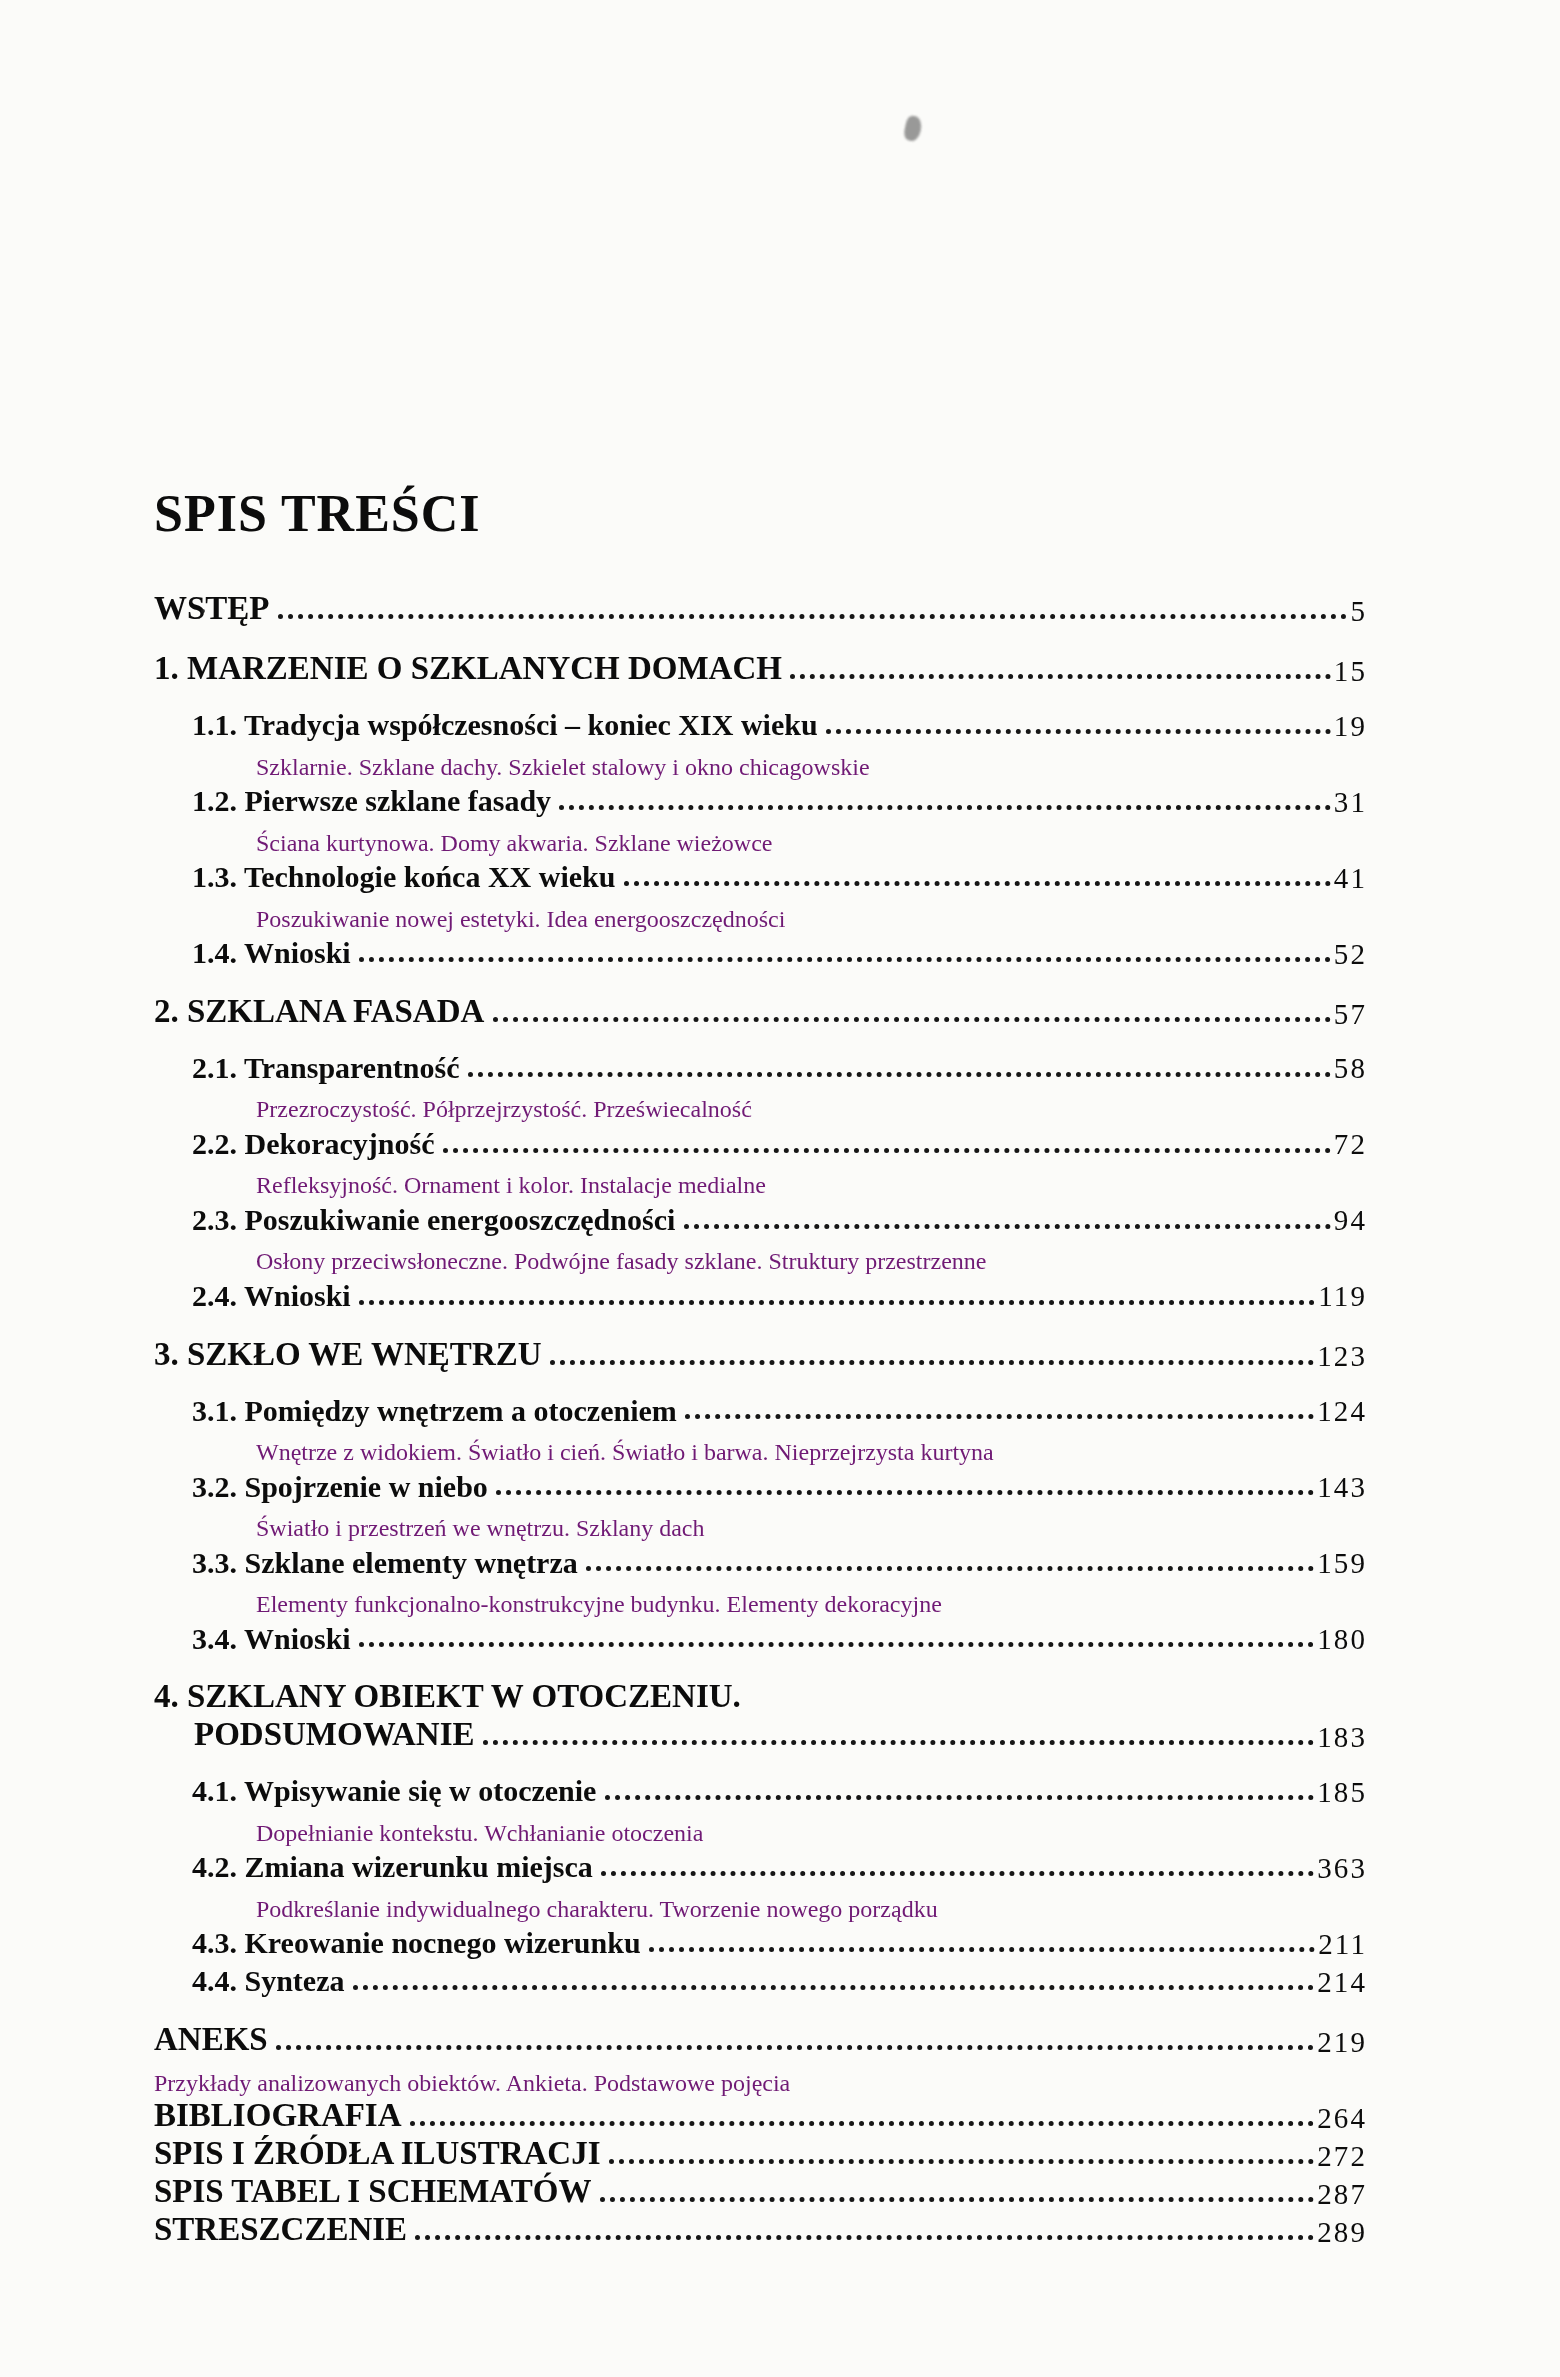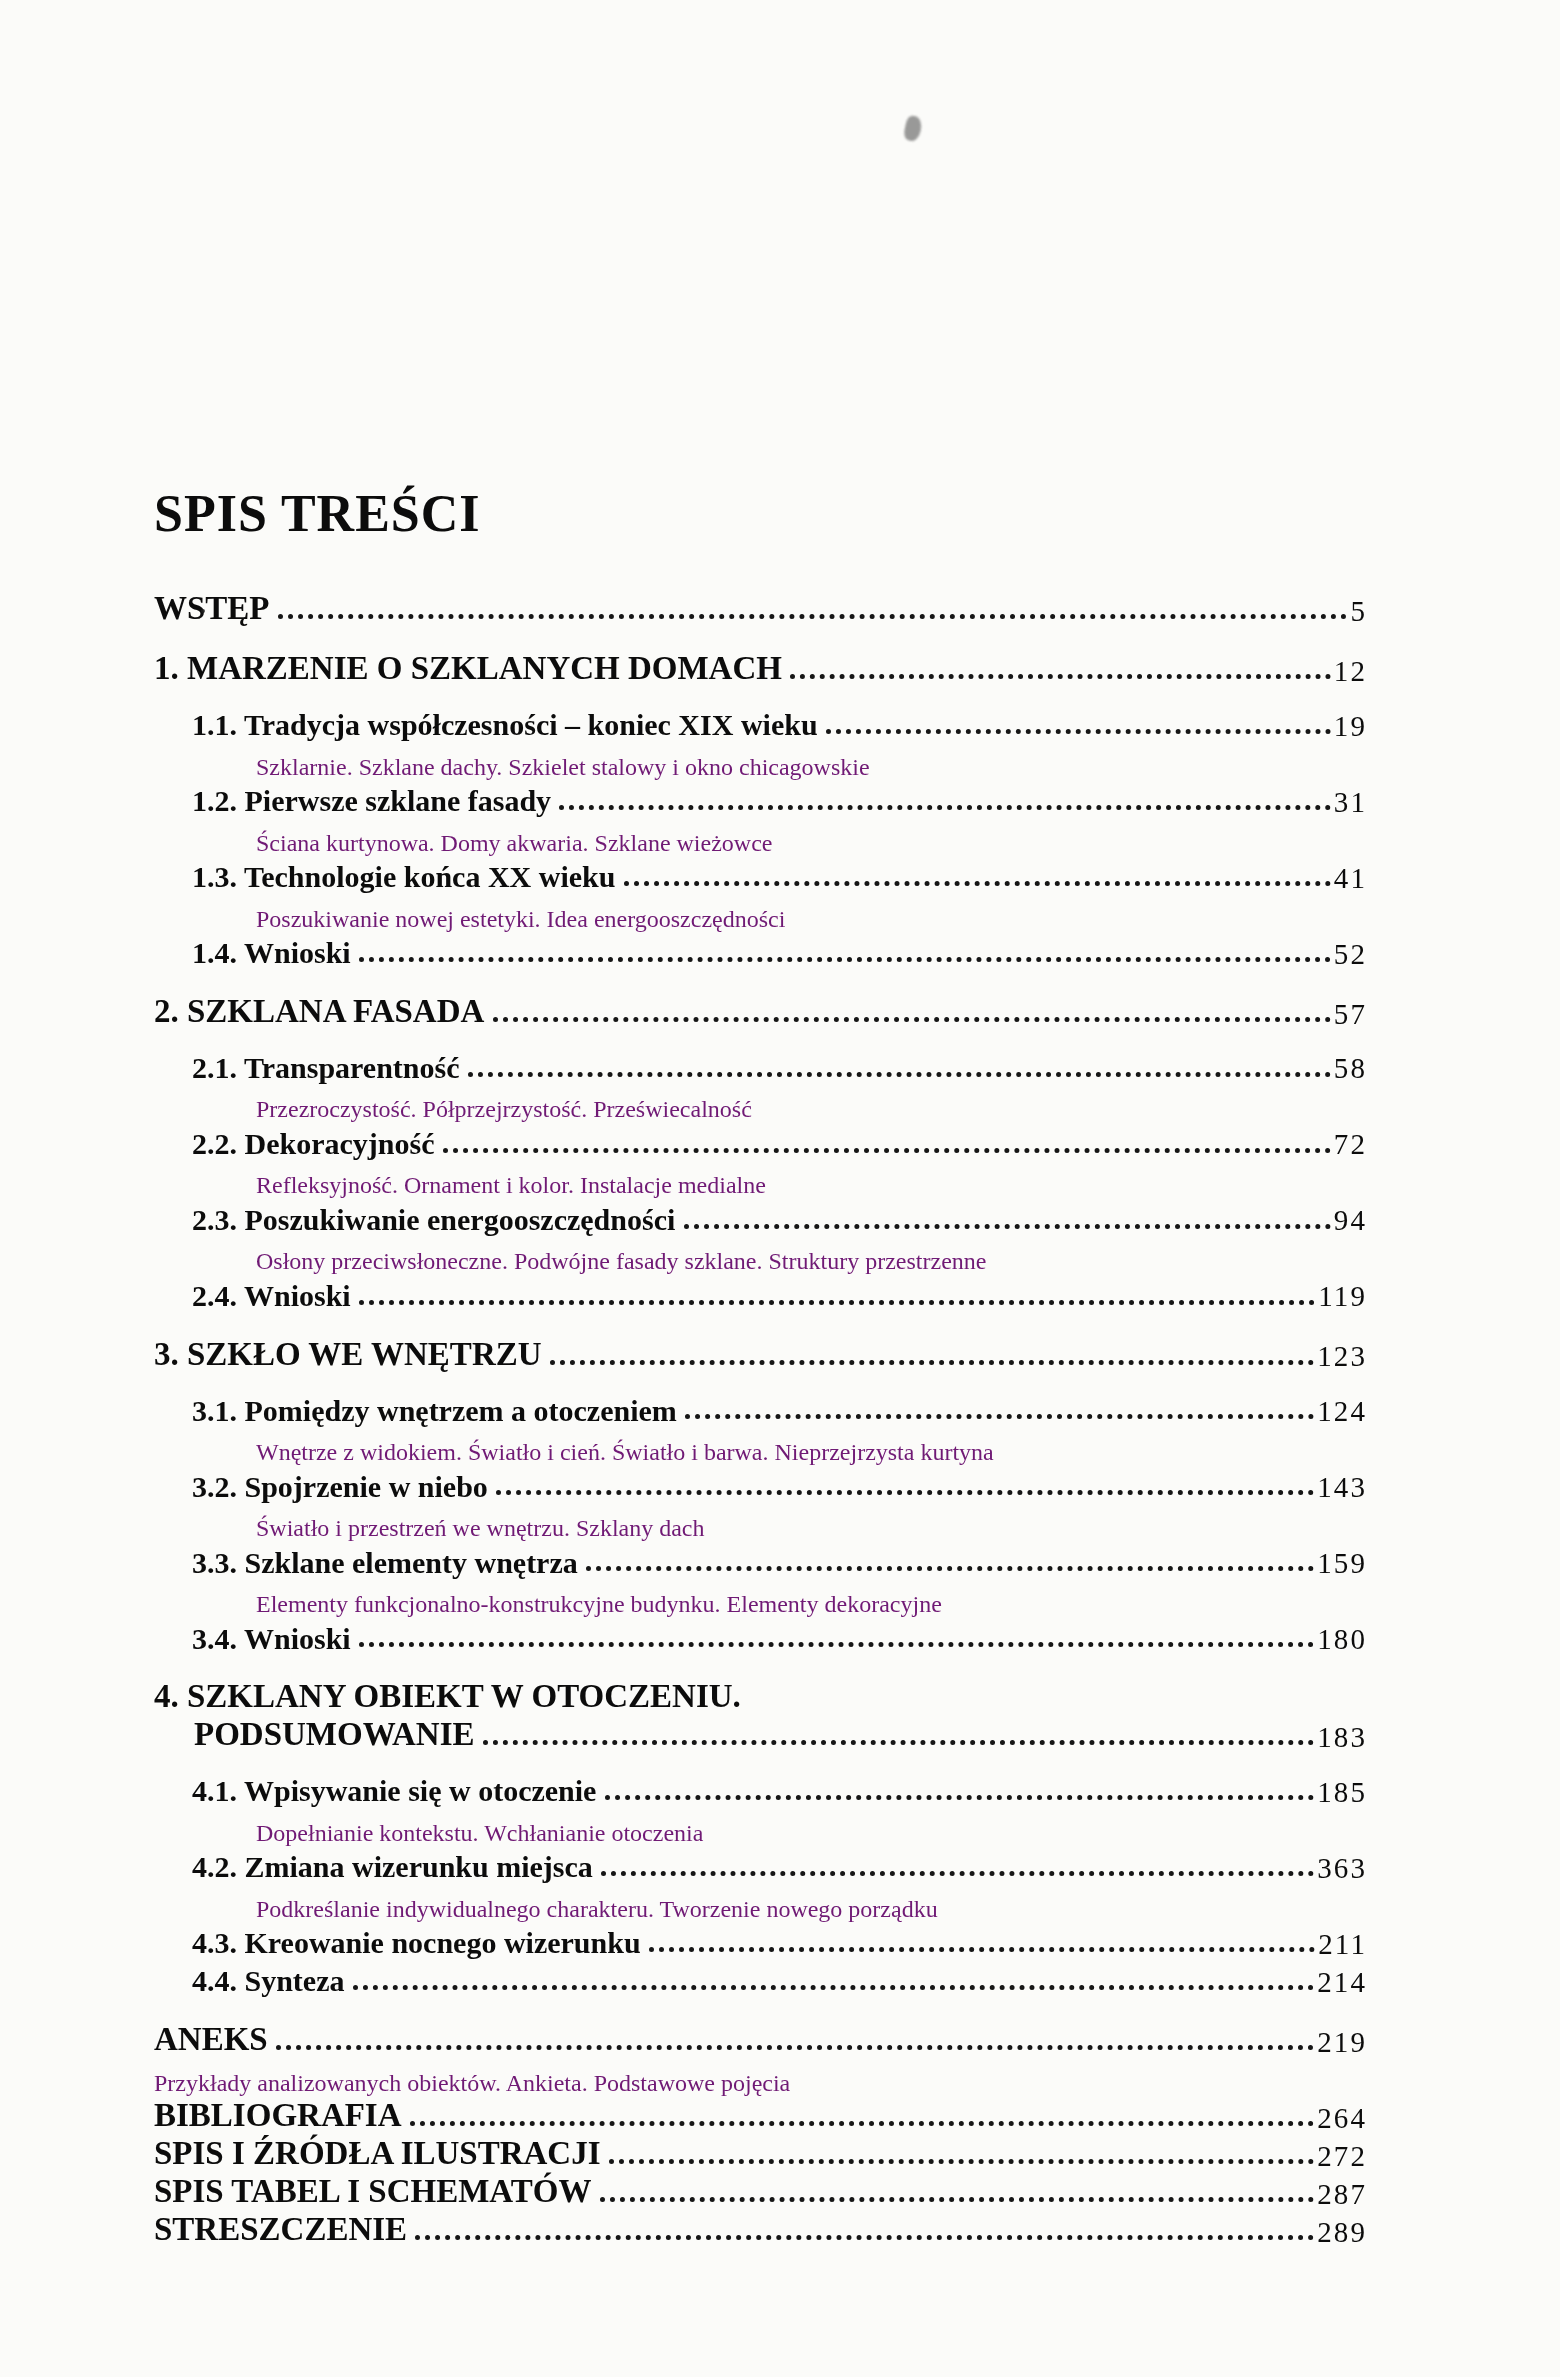--- a/index.html
+++ b/index.html
@@ -92,21 +92,21 @@
 
   <div class="toc">
       <div class="row l0">
         <span class="label chapter-label">WSTĘP</span>
         <span class="leader"></span>
         <span class="pagenum">5</span>
       </div>
       <div class="row chapter">
         <span class="label chapter-label">1. MARZENIE O SZKLANYCH DOMACH</span>
         <span class="leader"></span>
-        <span class="pagenum">12</span>
+        <span class="pagenum">15</span>
       </div>
       <div class="row l1">
         <span class="label ">1.1. Tradycja współczesności – koniec XIX wieku</span>
         <span class="leader"></span>
         <span class="pagenum">19</span>
       </div>
       <div class="row desc-row">
         <span class="desc">Szklarnie. Szklane dachy. Szkielet stalowy i okno chicagowskie</span>
       </div>
       <div class="row l1">

